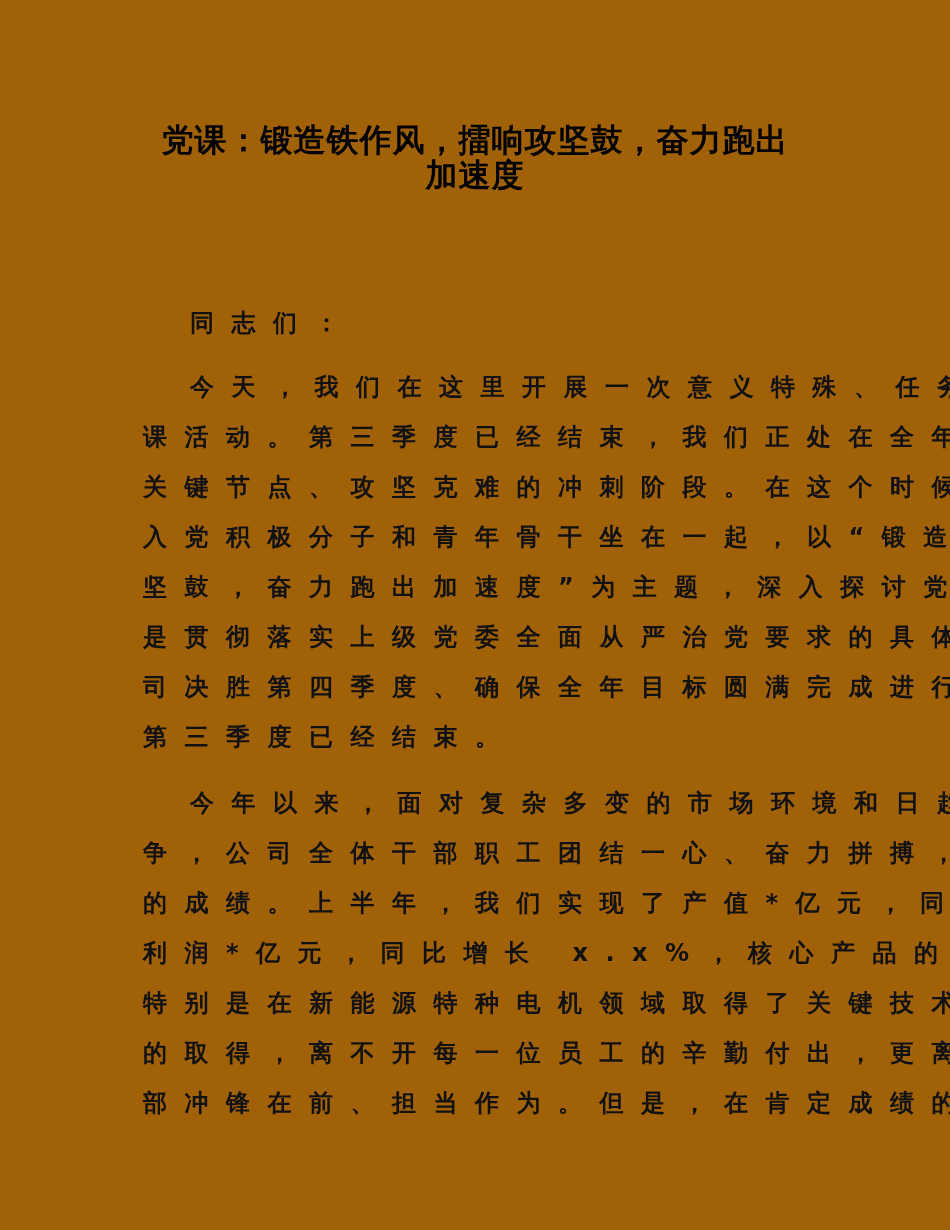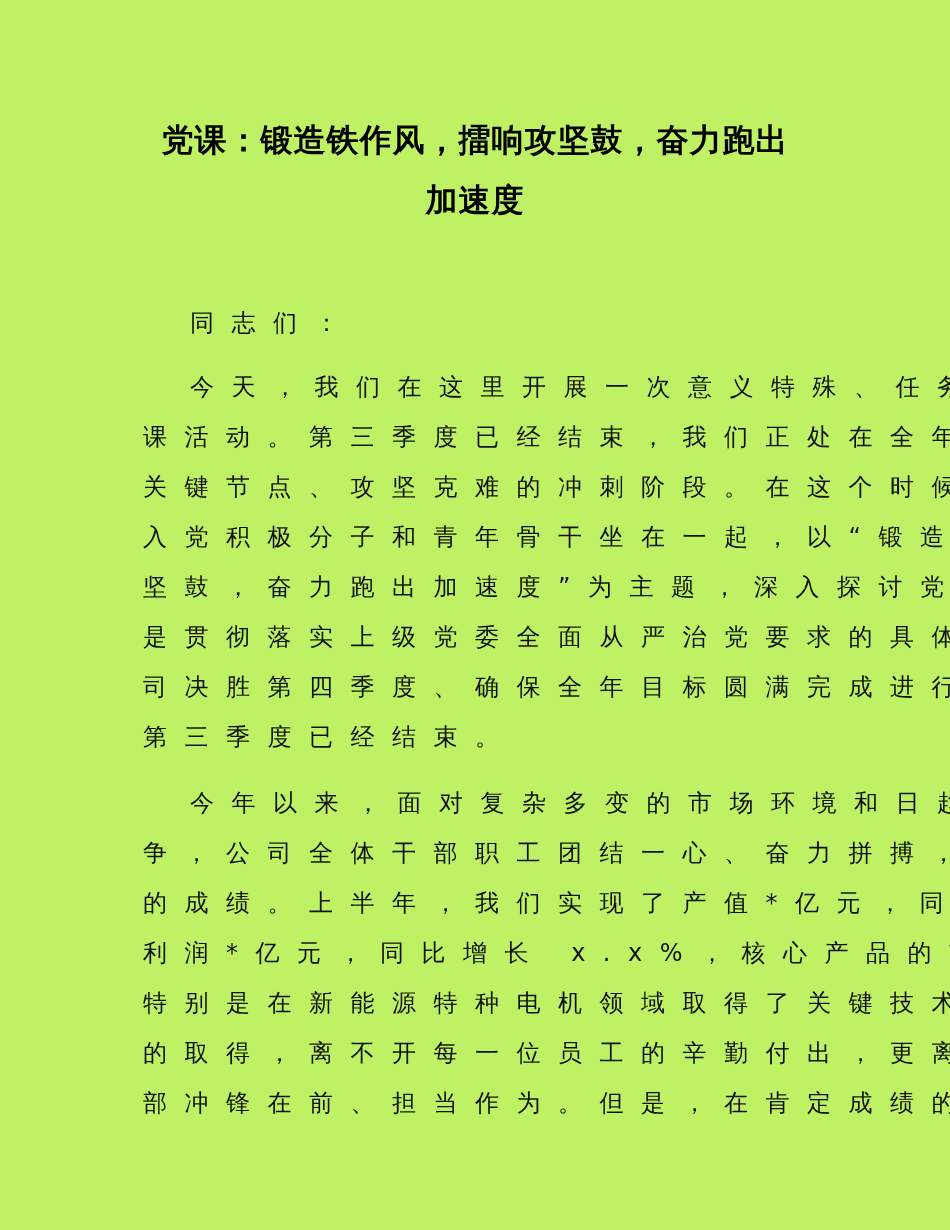--- a/index.html
+++ b/index.html
@@ -12,46 +12,47 @@
       height: 1230px;
       position: relative;
       overflow: hidden;
       color: #000000;
     }
     .page {
       position: absolute;
       left: 0; top: 0;
       width: 950px;
       height: 1230px;
-      background: #bef264;
+      background: #a16207;
     }
     .title {
       position: absolute;
       left: 0;
       width: 950px;
       text-align: center;
       font-family: "DejaVu Serif", "Liberation Serif", serif;
       font-weight: bold;
       font-size: 32px;
       line-height: 40px;
       letter-spacing: 1px;
       color: #000;
       white-space: nowrap;
     }
     .title.l1 { top: 120px; }
-    .title.l2 { top: 180px; }
+    .title.l2 { top: 158px; font-family: Liberation Mono, monospace; }
     .line {
       position: absolute;
       left: 143px;
       font-family: "DejaVu Sans", "Liberation Sans", sans-serif;
       font-size: 24px;
       line-height: 30px;
       letter-spacing: 17.5px;
       color: #111;
       white-space: nowrap;
+      font-weight: bold;
     }
     .line.indent { left: 190px; }
   </style>
 </head>
 <body>
 
 <div class="page">
 
   <div class="title l1">党课：锻造铁作风，擂响攻坚鼓，奋力跑出</div>
   <div class="title l2">加速度</div>

